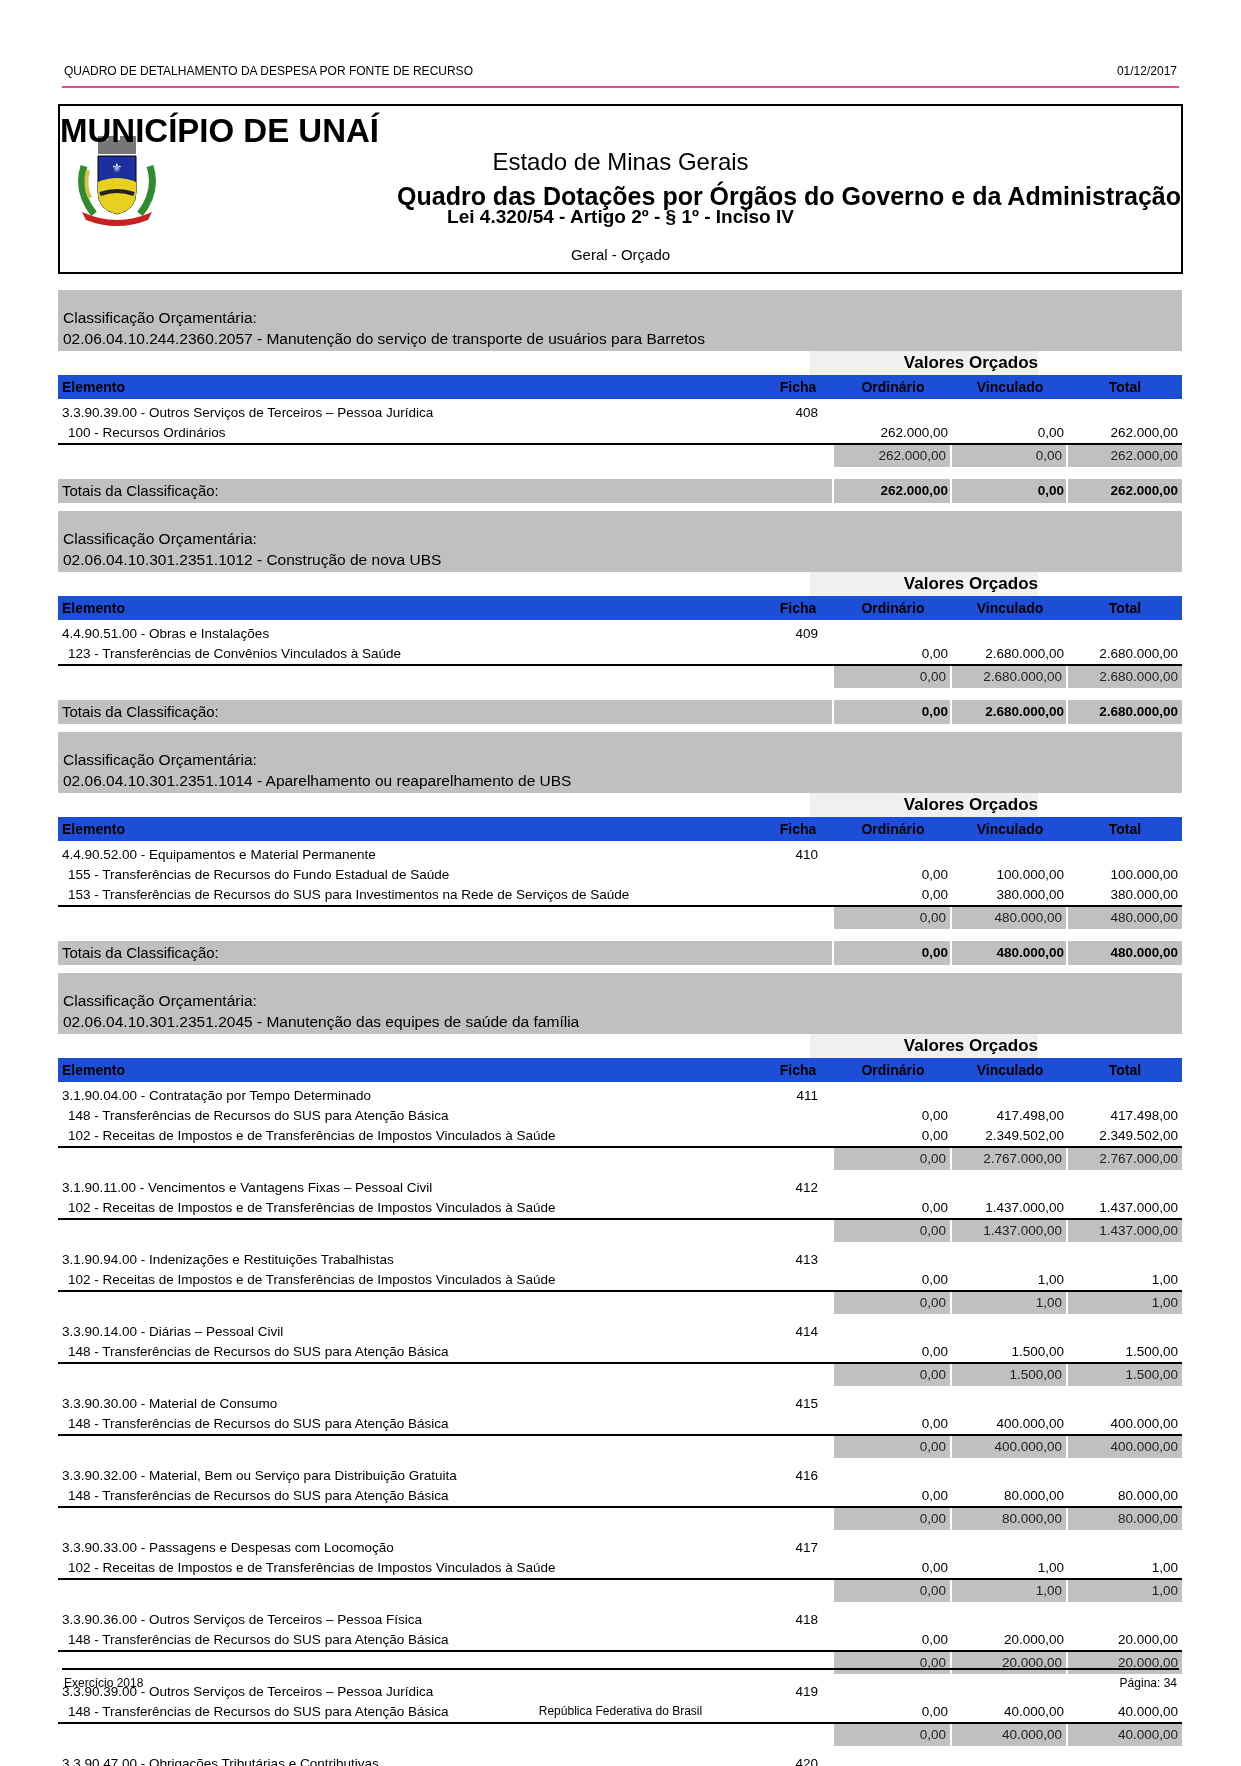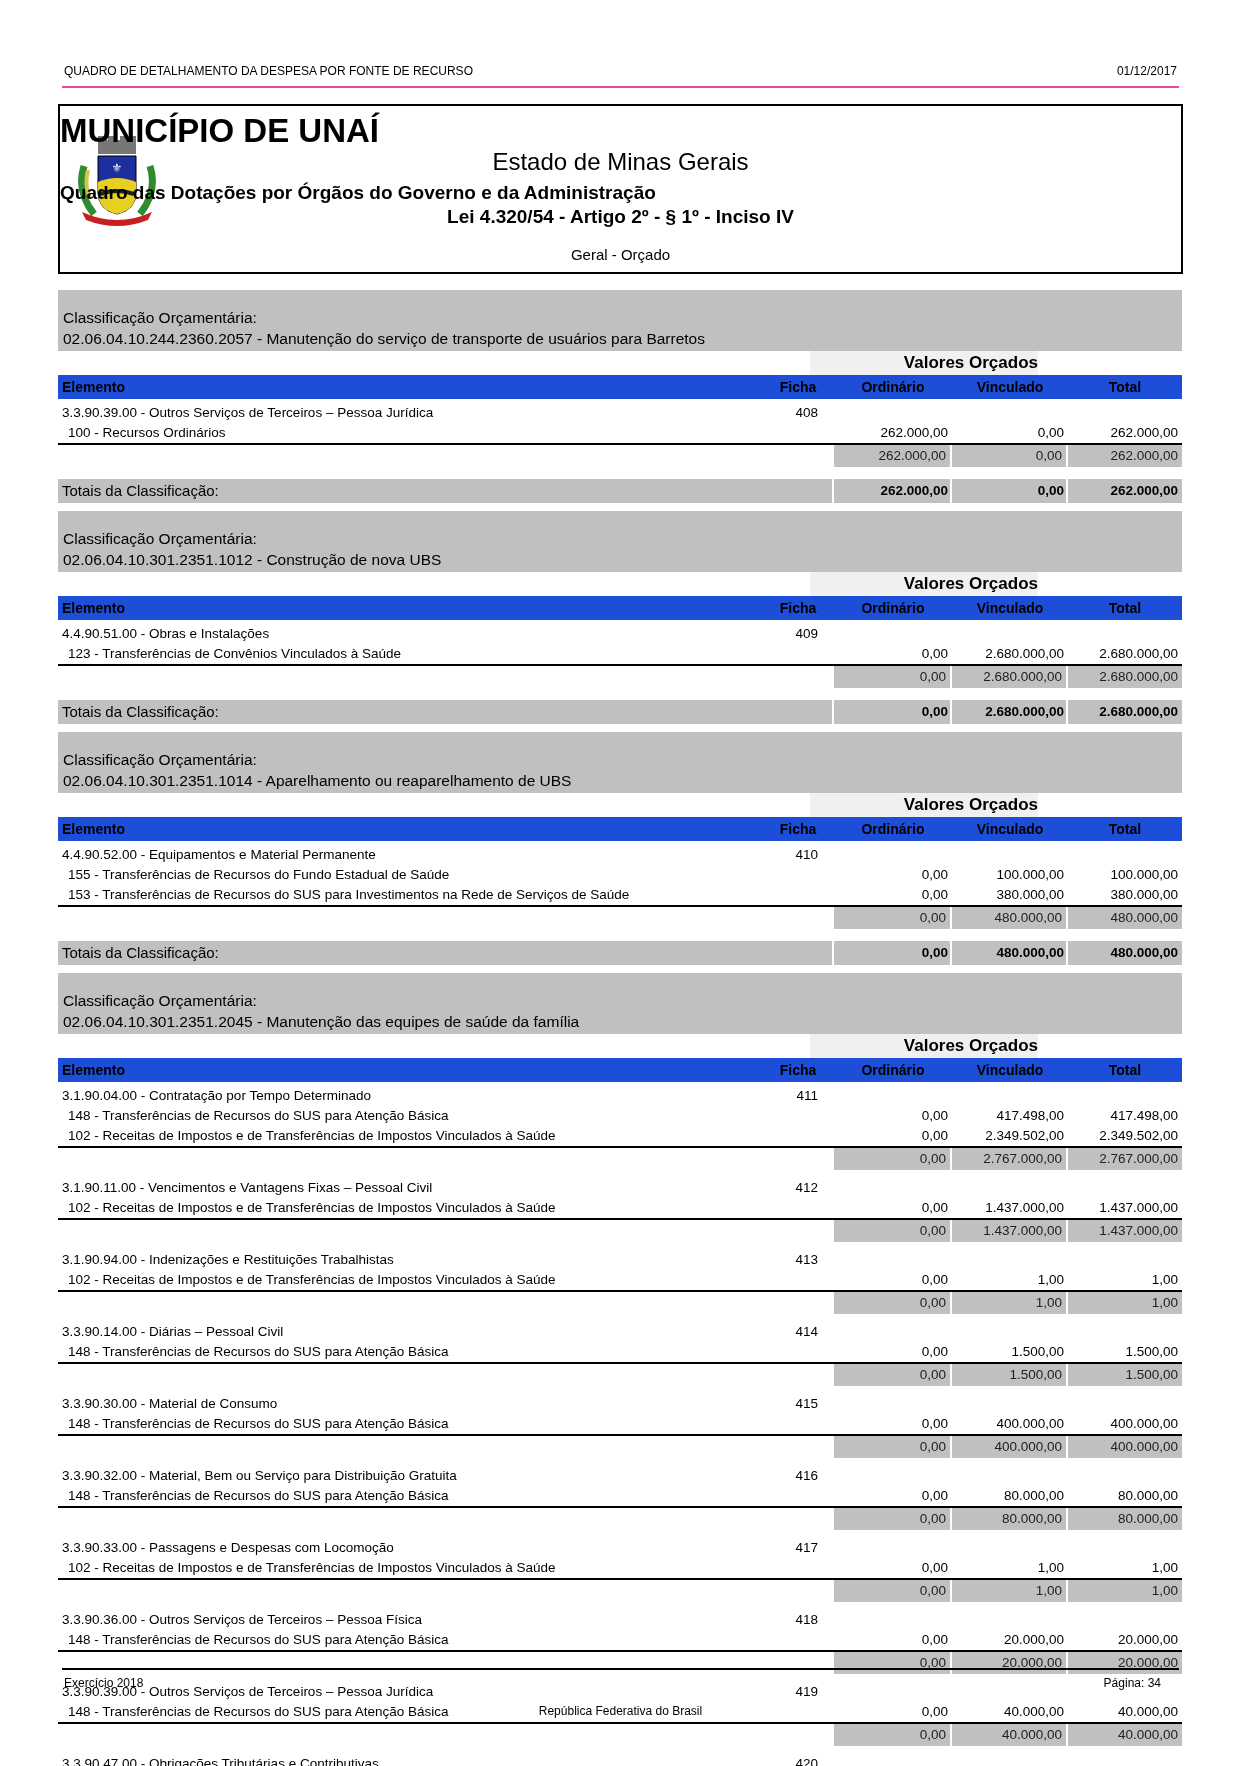--- a/index.html
+++ b/index.html
@@ -4,21 +4,21 @@
 <style>
   html,body{margin:0;padding:0;background:#fff;}
   body{width:1241px;height:1766px;position:relative;font-family:"Liberation Sans",sans-serif;color:#000;overflow:hidden;}
   .top-header{position:absolute;left:62px;right:62px;top:62px;height:24px;border-bottom:2px solid #ec4899;font-size:12px;}
   .top-header .left{position:absolute;left:2px;top:2px;}
   .top-header .right{position:absolute;right:2px;top:2px;}
   .title-box{position:absolute;left:58px;width:1125px;top:104px;height:170px;border:2px solid #000;box-sizing:border-box;}
   .crest{position:absolute;left:14px;top:30px;width:86px;height:90px;}
   .title-box .t1{position:absolute;left:0;right:0;top:6px;font-size:33px;font-weight:bold;}
   .title-box .t2{position:absolute;left:0;right:0;top:42px;text-align:center;font-size:24px;}
-  .title-box .t3{position:absolute;left:0;right:0;top:76px;text-align:left;font-size:19px;font-weight:bold;}
+  .title-box .t3{position:absolute;left:0;right:0;top:76px;text-align:right;font-size:25px;font-weight:bold;}
   .title-box .t4{position:absolute;left:0;right:0;top:100px;text-align:center;font-size:19px;font-weight:bold;}
   .title-box .t5{position:absolute;left:0;right:0;top:140px;text-align:center;font-size:15px;}
   #content{position:absolute;left:58px;width:1124px;top:290px;}
   .class-head{background:#c0c0c0;padding:17px 5px 2px 5px;font-size:15.5px;line-height:21px;}
   .vo-row{height:24px;position:relative;}
   .vo-row .vo{position:absolute;left:752px;width:228px;height:24px;background:#f0f0f0;text-align:right;font-size:17px;font-weight:bold;line-height:24px;}
   .col-head{height:24px;background:#1d4ed8;position:relative;font-size:14px;font-weight:bold;line-height:24px;}
   .col-head span{position:absolute;}
   .c-el{left:4px;}
   .c-fi{left:700px;width:80px;text-align:center;}
@@ -44,21 +44,21 @@
   .gap{height:4px;}
   .tot-row{position:relative;height:24px;background:#c0c0c0;font-size:15px;line-height:24px;margin-top:4px;}
   .tot-row .lbl{position:absolute;left:4px;}
   .tot-row .cell{position:absolute;top:0;height:24px;font-weight:bold;font-size:13.5px;}
   .tot-row .sep{position:absolute;top:0;width:2px;height:24px;background:#fff;}
   .spacer{height:8px;}
   .bottom-rule{position:absolute;left:62px;right:62px;top:1668px;border-top:2px solid #000;}
   .footer{position:absolute;left:62px;right:62px;top:1676px;font-size:12px;}
   .footer .l{position:absolute;left:2px;}
   .footer .c{position:absolute;left:0;right:0;text-align:center;margin-top:28px;}
-  .footer .r{position:absolute;right:18px;}
+  .footer .r{position:absolute;right:2px;}
 </style>
 </head>
 <body>
 
 <div class="top-header">
   <span class="left">QUADRO DE DETALHAMENTO DA DESPESA POR FONTE DE RECURSO</span>
   <span class="right">01/12/2017</span>
 </div>
 
 <div class="title-box">

